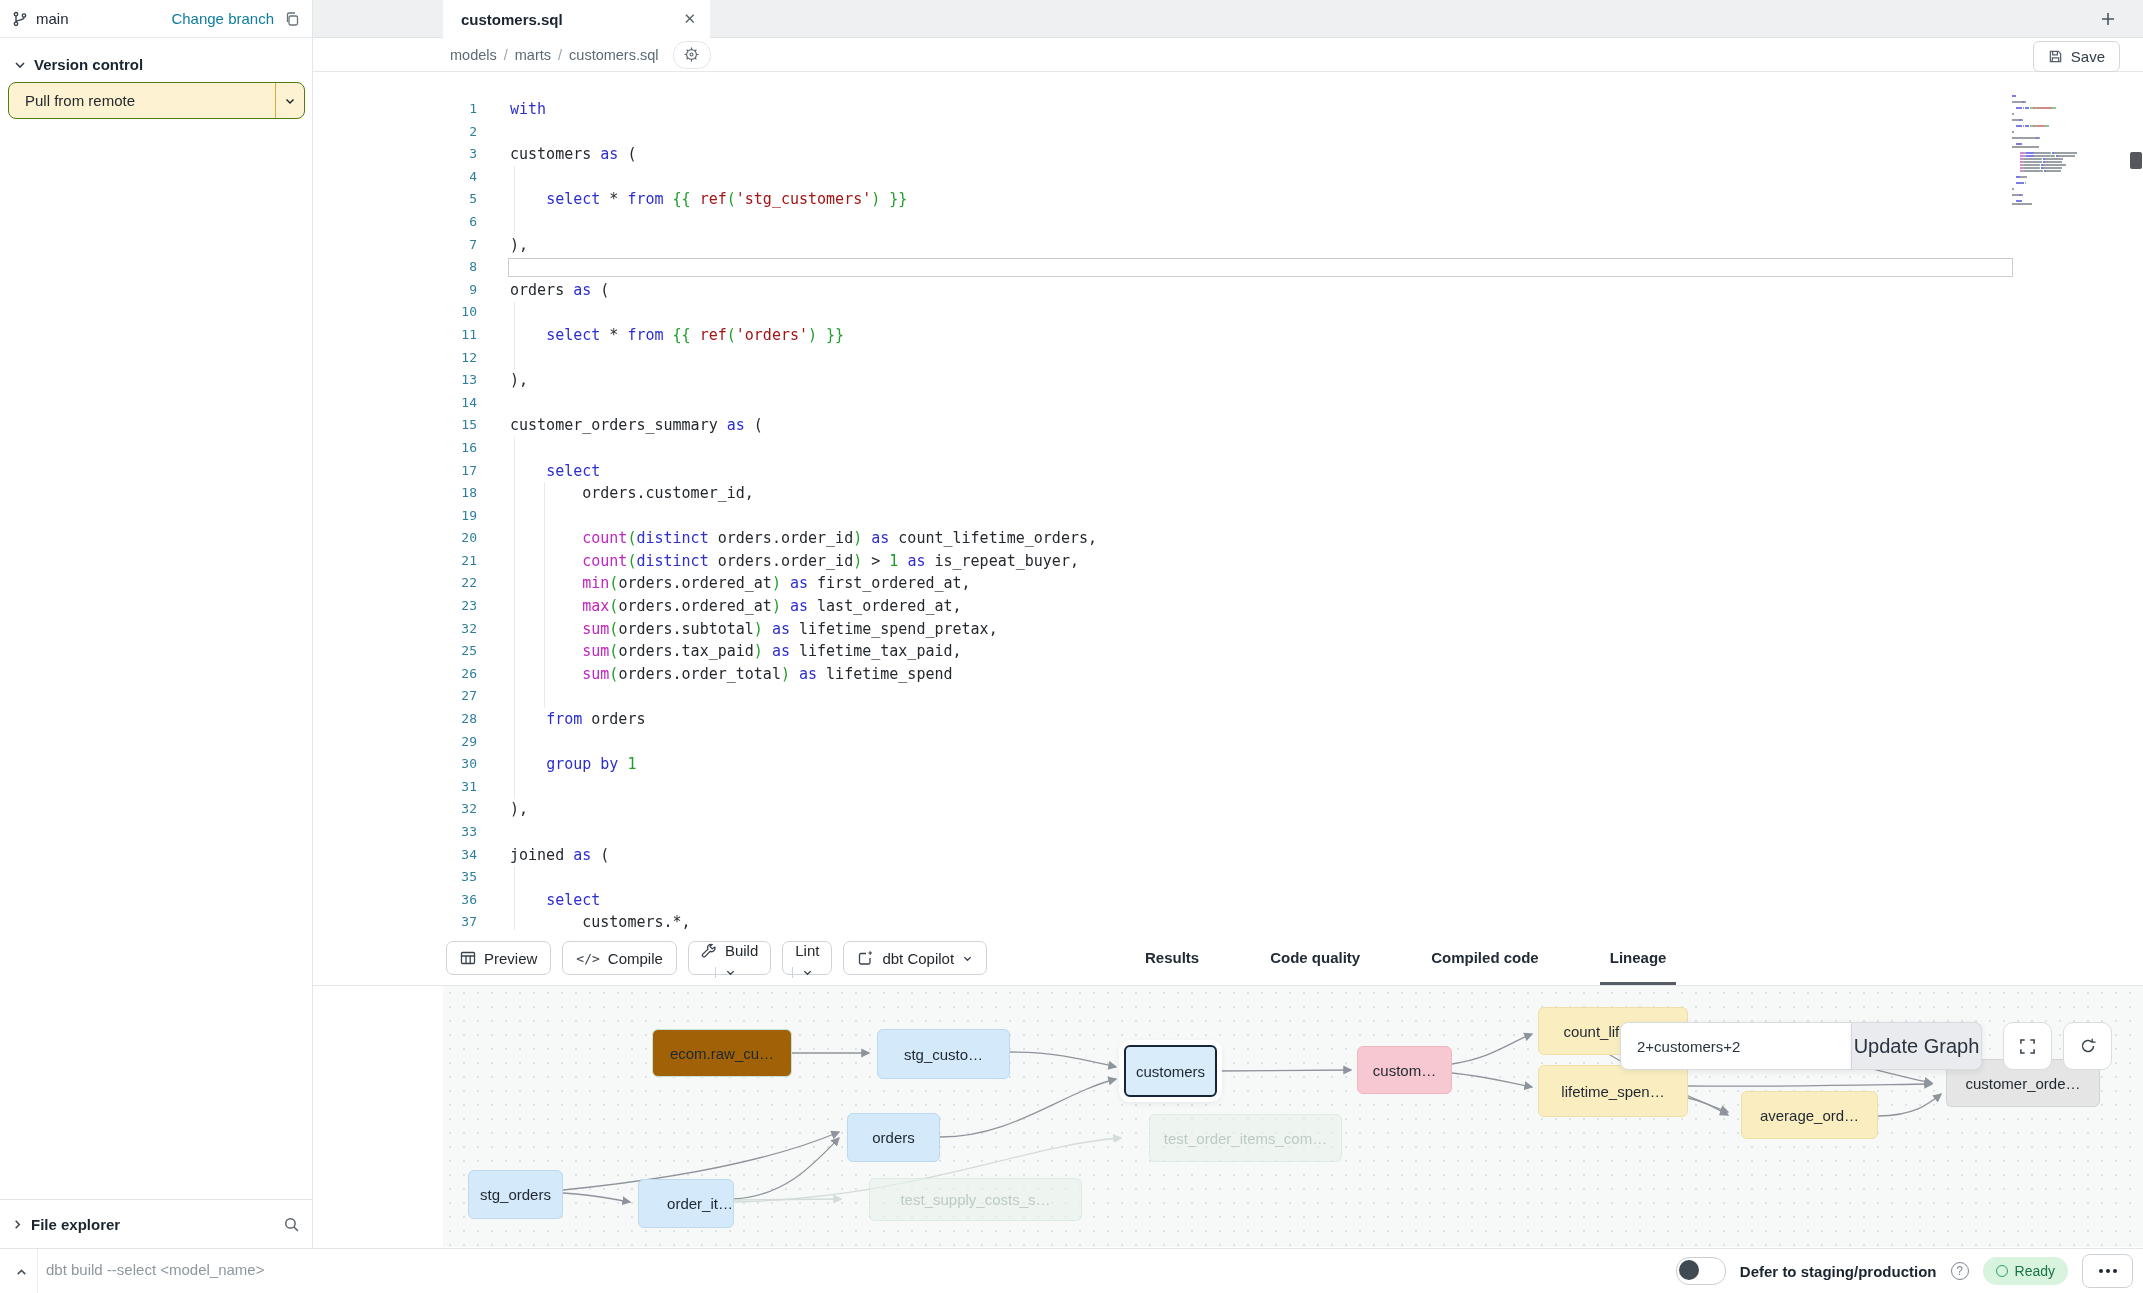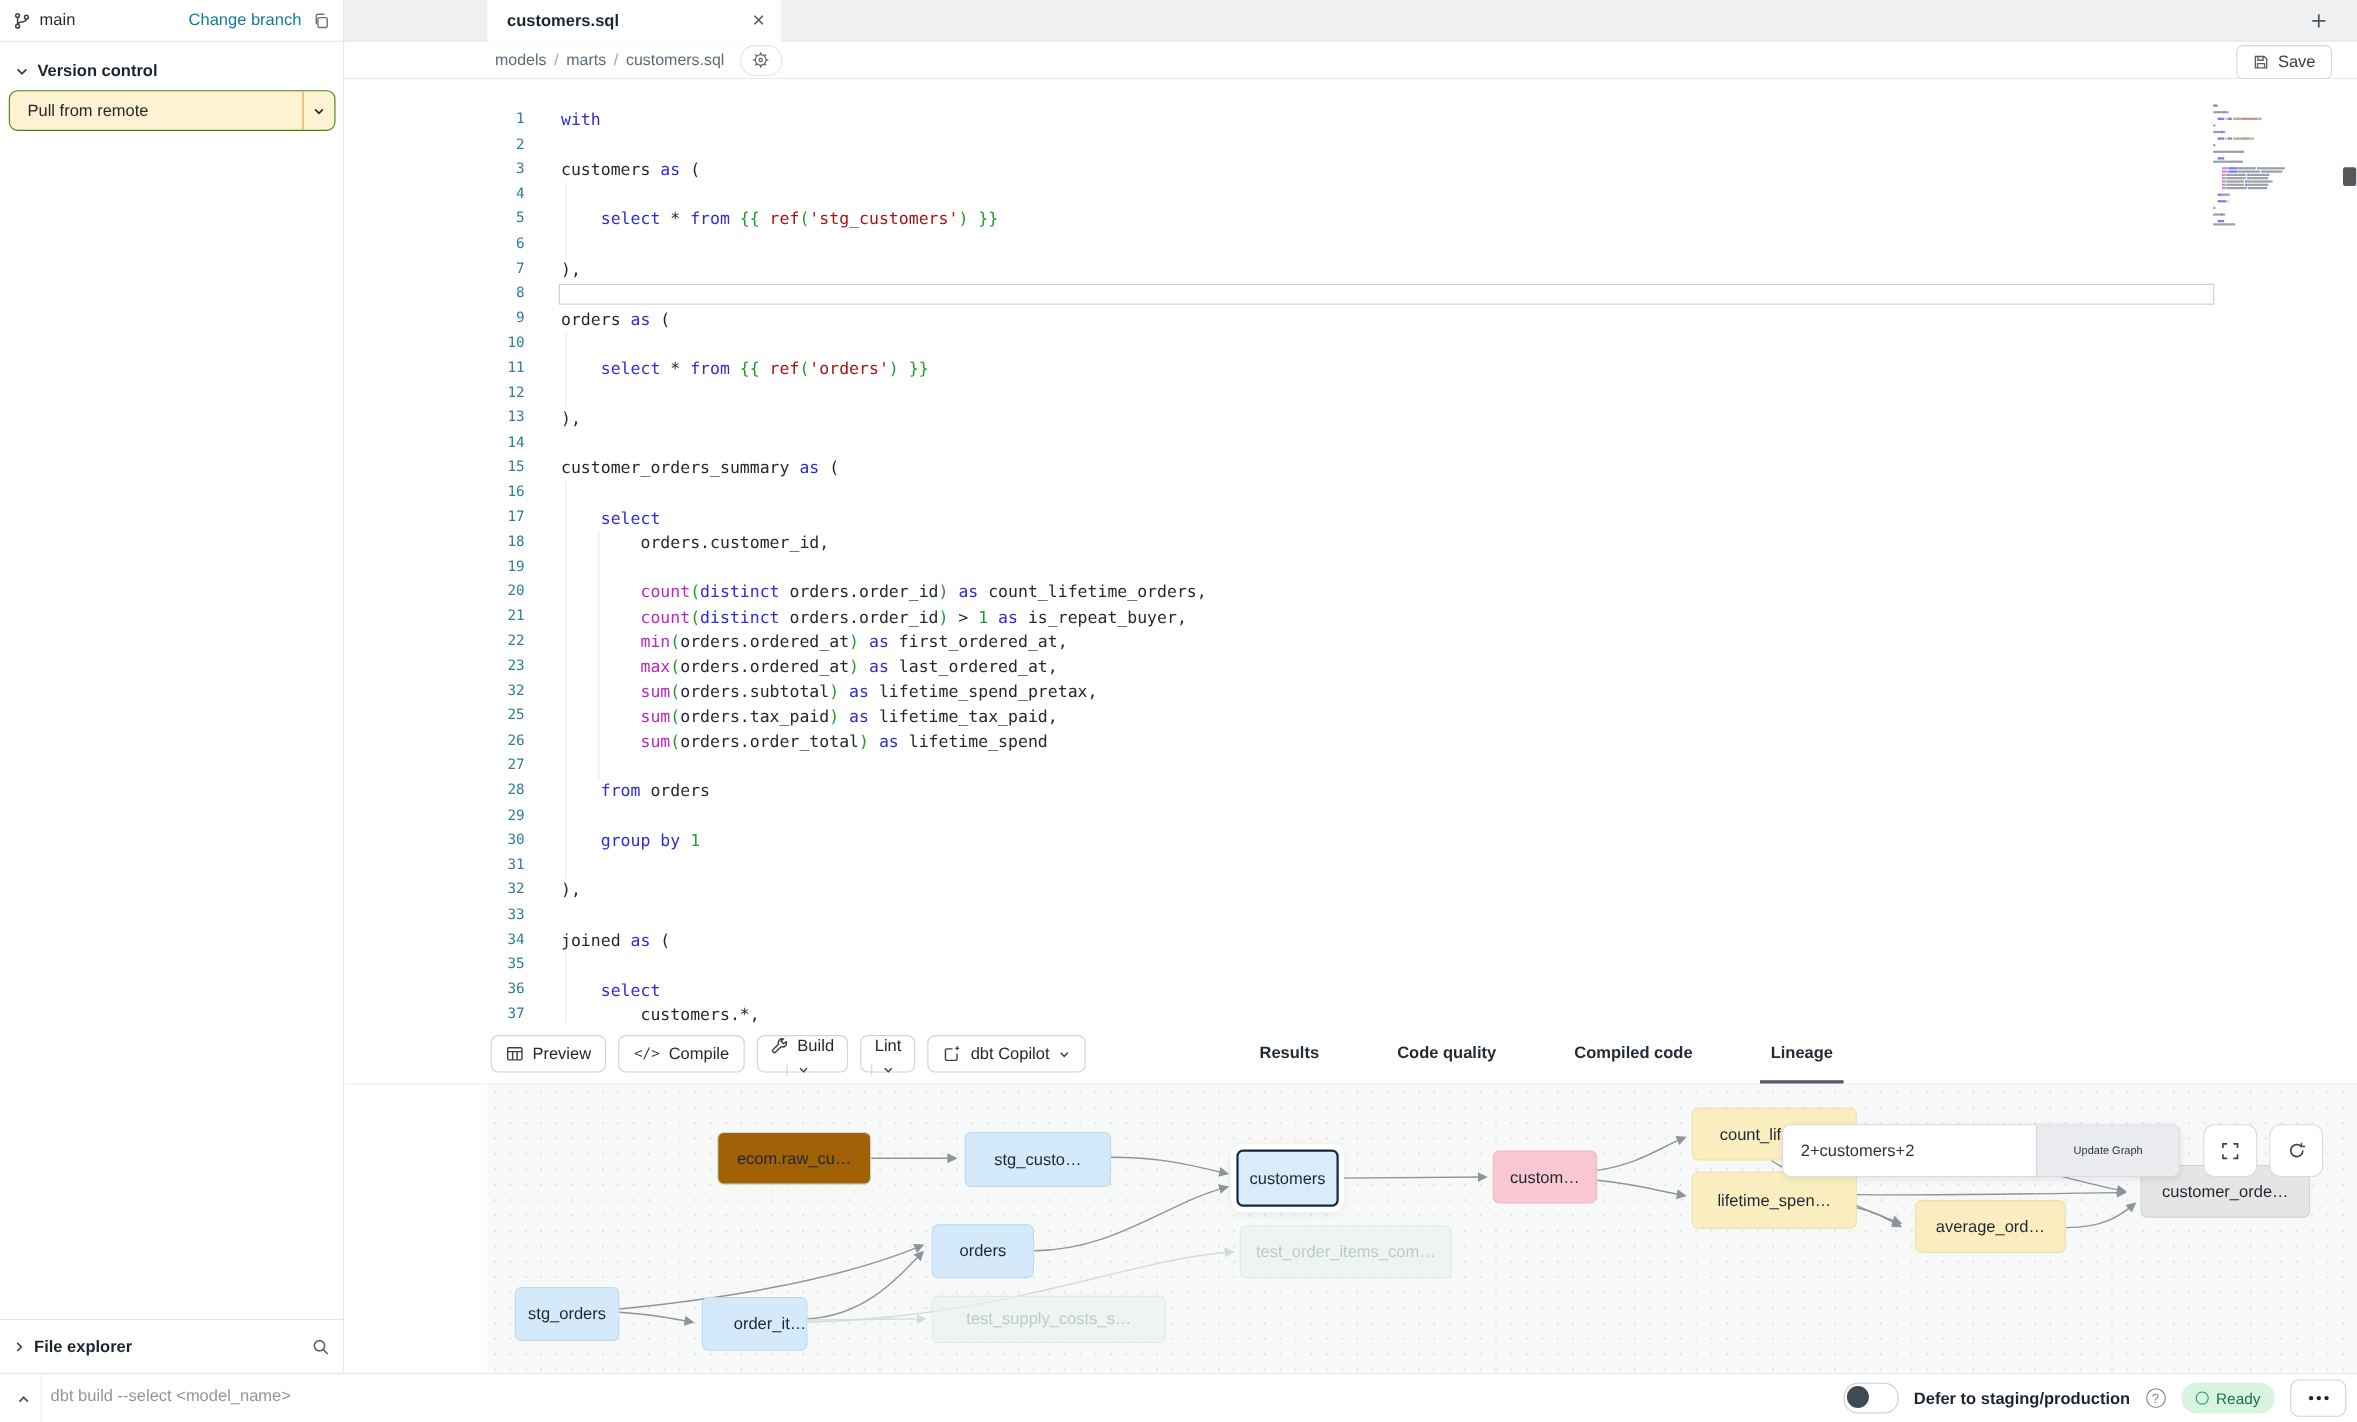--- a/index.html
+++ b/index.html
@@ -71,27 +71,27 @@
         background-image:radial-gradient(#dde2e2 1px, transparent 1px);background-size:14px 14px;}
   #edges{position:absolute;left:0;top:0;}
   .node{position:absolute;border-radius:6px;display:flex;align-items:center;justify-content:center;
         font-size:15px;color:#1f2730;box-sizing:border-box;white-space:nowrap;overflow:hidden;cursor:pointer;}
   .n-source{background:#a16207;border:1px solid #c5e2d2;}
   .n-model{background:#d4e9f9;border:1px solid #bcd9ef;}
   .n-selected{background:#d8ecfa;border:2px solid #16263a;box-shadow:0 0 0 5px rgba(255,255,255,.95),0 2px 10px rgba(40,60,80,.25);}
   .n-pink{background:#f8c8d2;border:1px solid #f0b7c3;}
   .n-yellow{background:#faeec0;border:1px solid #eedfa8;}
   .n-gray{background:#e4e5e4;border:1px solid #d2d4d3;}
-  .n-ghost{background:rgba(232,243,237,.6);border:1px solid rgba(213,228,220,.6);color:#bccbc3;}
+  .n-ghost{background:rgba(232,243,237,.6);border:1px solid rgba(213,228,220,.6);color:#bccbc3;margin-left:22px;}
   .lin-overlay{position:absolute;top:36px;display:flex;}
   .lin-search{width:232px;height:48px;background:#fff;border:1px solid #d8dcdf;border-radius:8px 0 0 8px;
               display:flex;align-items:center;padding-left:16px;font-size:15px;color:#2a3440;box-sizing:border-box;
               box-shadow:0 2px 6px rgba(30,40,50,.08);}
   .lin-update{width:130px;height:48px;background:#e9ebee;border:1px solid #d8dcdf;border-left:none;
-              border-radius:0 8px 8px 0;display:flex;align-items:center;justify-content:center;font-size:10px;
+              border-radius:0 8px 8px 0;display:flex;align-items:center;justify-content:center;font-size:20px;
               color:#2a3440;box-sizing:border-box;cursor:pointer;box-shadow:0 2px 6px rgba(30,40,50,.08);}
   .lin-iconbtn{position:absolute;top:36px;width:49px;height:48px;background:#fff;border:1px solid #d8dcdf;border-radius:10px;
                display:flex;align-items:center;justify-content:center;box-sizing:border-box;cursor:pointer;}
   
   #statusbar{position:absolute;left:0;top:1248px;width:100%;height:45px;background:#fff;border-top:1px solid #e2e5e8;box-sizing:border-box;}
   .sb-chevup{position:absolute;left:10px;top:12px;width:22px;height:22px;display:flex;align-items:center;justify-content:center;cursor:pointer;}
   .sb-div{position:absolute;left:37px;top:0;bottom:0;width:1px;background:#eceff1;}
   .cmd{position:absolute;left:46px;top:12px;font-size:15px;color:#8e979e;}
   .right-cluster{position:absolute;right:10px;top:0;height:100%;display:flex;align-items:center;gap:14px;}
   .toggle{width:48px;height:26px;border:1px solid #c9ced3;border-radius:13px;background:#fff;position:relative;cursor:pointer;}

